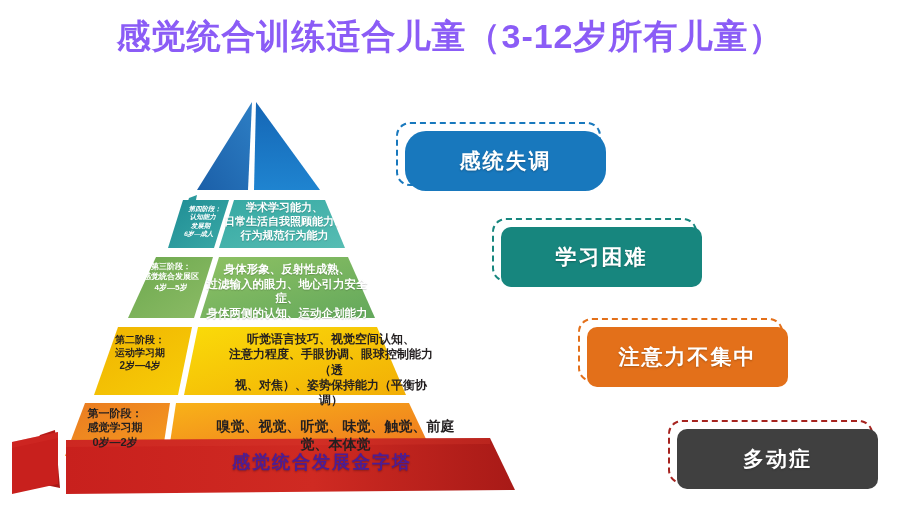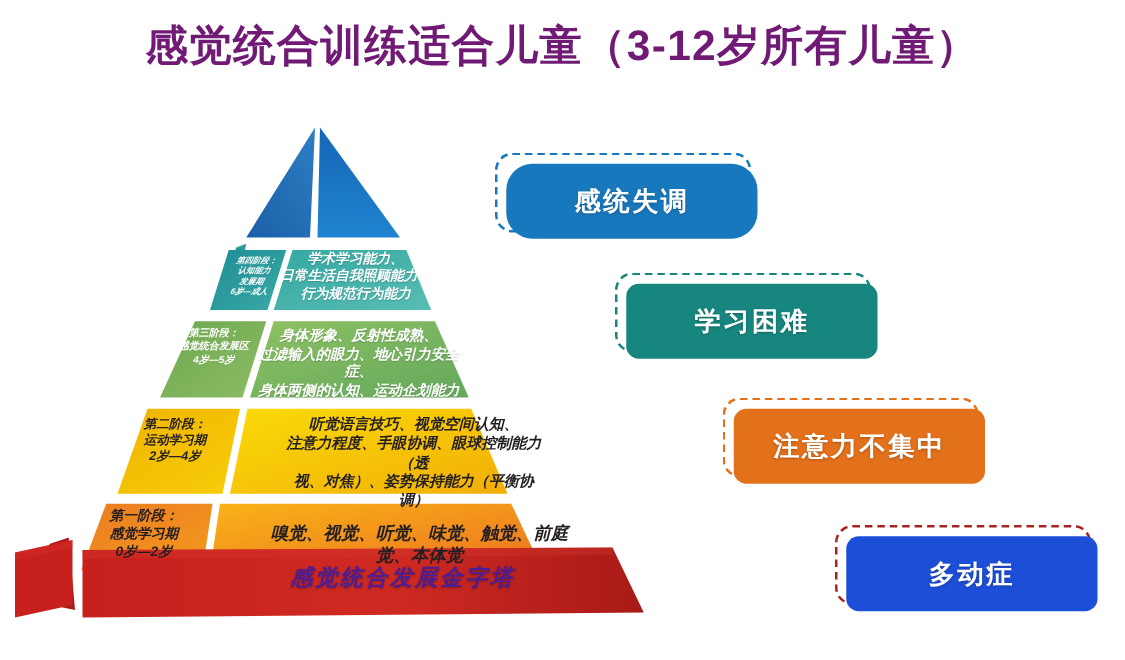--- a/index.html
+++ b/index.html
@@ -13,30 +13,30 @@
   }
   #stage{position:relative;width:900px;height:528px;}
 
   
   .title{
     position:absolute;
     left:0;top:14px;width:900px;
     text-align:center;
     font-size:34px;
     font-weight:bold;
-    color:#701a75;
+    color:#8b5cf6;
     letter-spacing:1px;
     white-space:nowrap;
   }
 
   
   .pyramid{
     position:absolute;
     left:0;top:90px;
-    width:600px;height:430px;font-style:italic;
+    width:600px;height:430px;
   }
   .pyramid svg{position:absolute;left:0;top:0;}
 
   
   .tier-main{
     position:absolute;
     color:#ffffff;
     font-weight:bold;
     text-align:center;
     line-height:1.28;
@@ -230,16 +230,16 @@
 
   <div class="badge-wrap" style="left:492px;top:218px;width:205px;height:64px;border:2px dashed #17867e;">
     <div class="badge" style="width:100%;height:100%;background:#17867e;">学习困难</div>
   </div>
 
   <div class="badge-wrap" style="left:578px;top:318px;width:205px;height:64px;border:2px dashed #e3701a;">
     <div class="badge" style="width:100%;height:100%;background:#e3701a;">注意力不集中</div>
   </div>
 
   <div class="badge-wrap" style="left:668px;top:420px;width:205px;height:64px;border:2px dashed #a6231f;">
-    <div class="badge" style="width:100%;height:100%;background:#1d4ed8;">多动症</div>
+    <div class="badge" style="width:100%;height:100%;background:#404040;">多动症</div>
   </div>
 
 </div>
 
 </body></html>

